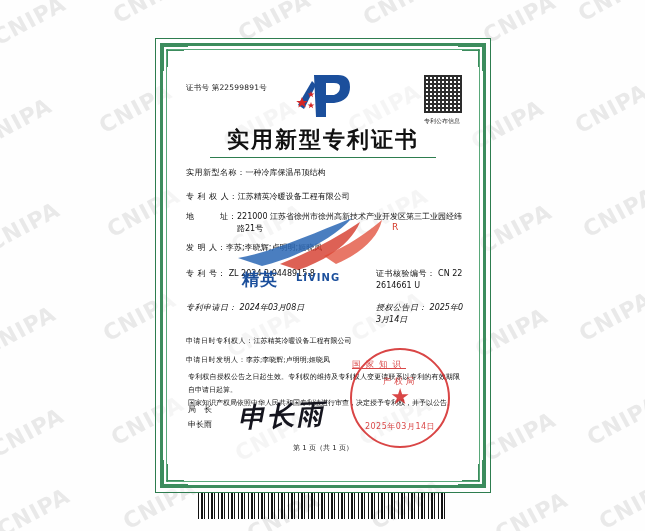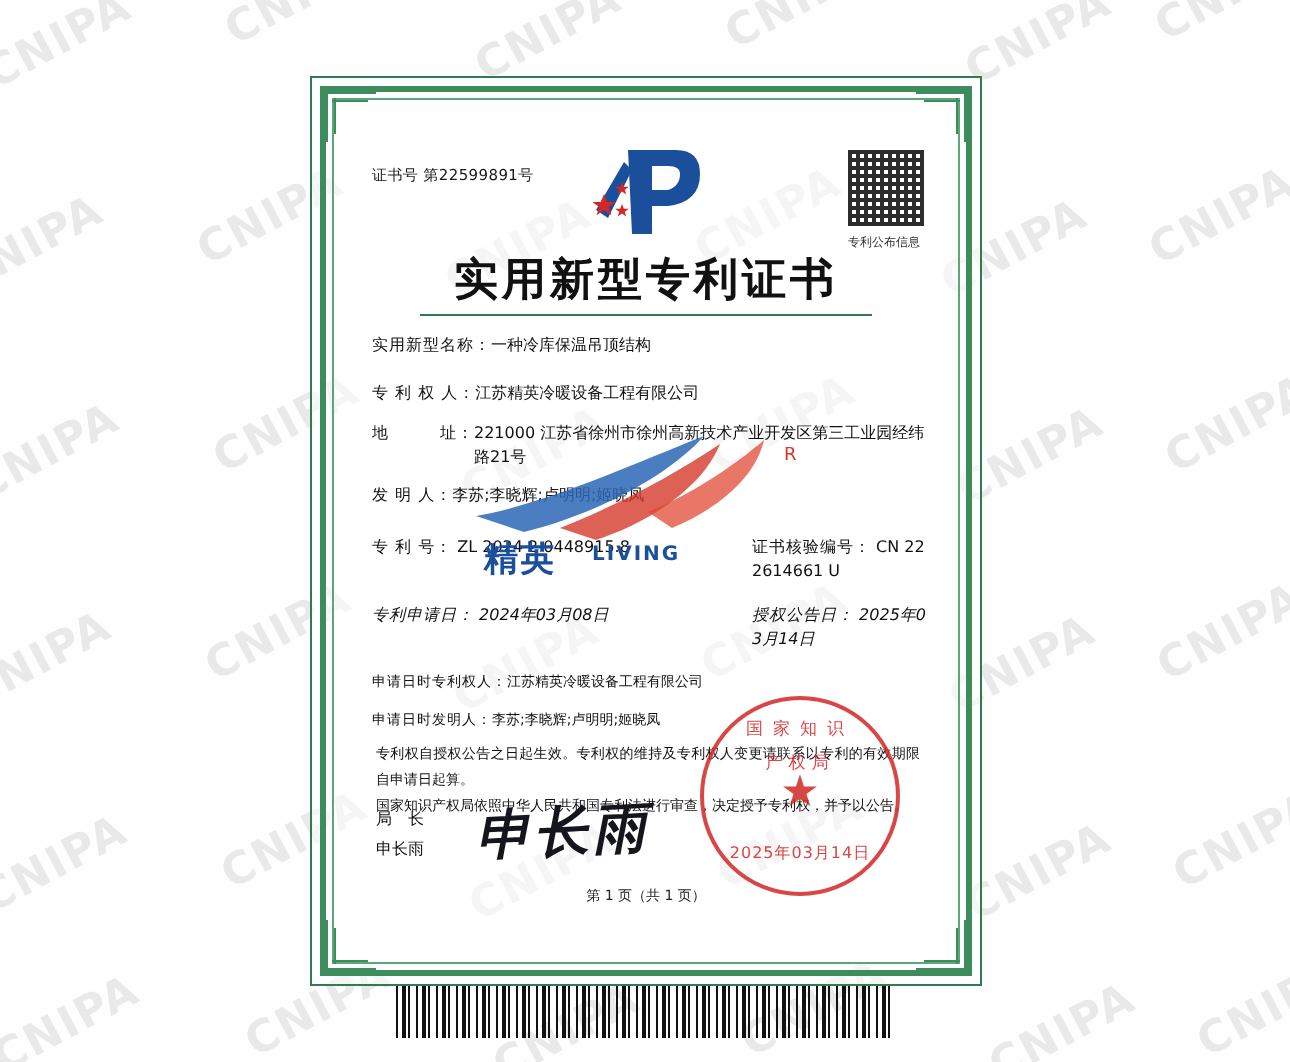--- a/index.html
+++ b/index.html
@@ -255,24 +255,24 @@
     bottom: 14px;
     text-align: center;
     color: #d32626;
     font-size: 8px;
     letter-spacing: 0.5px;
   }
   .seal .seal-top {
     position: absolute;
     left: 0; right: 0;
     top: 9px;
-    text-align: center;
     color: #d32626;
     font-size: 8.5px;
     letter-spacing: 5px;
+    text-decoration: underline;
   }
   .seal .seal-bot {
     position: absolute;
     left: 0; right: 0;
     top: 26px;
     text-align: center;
     color: #d32626;
     font-size: 8.5px;
     letter-spacing: 3px;
   }

